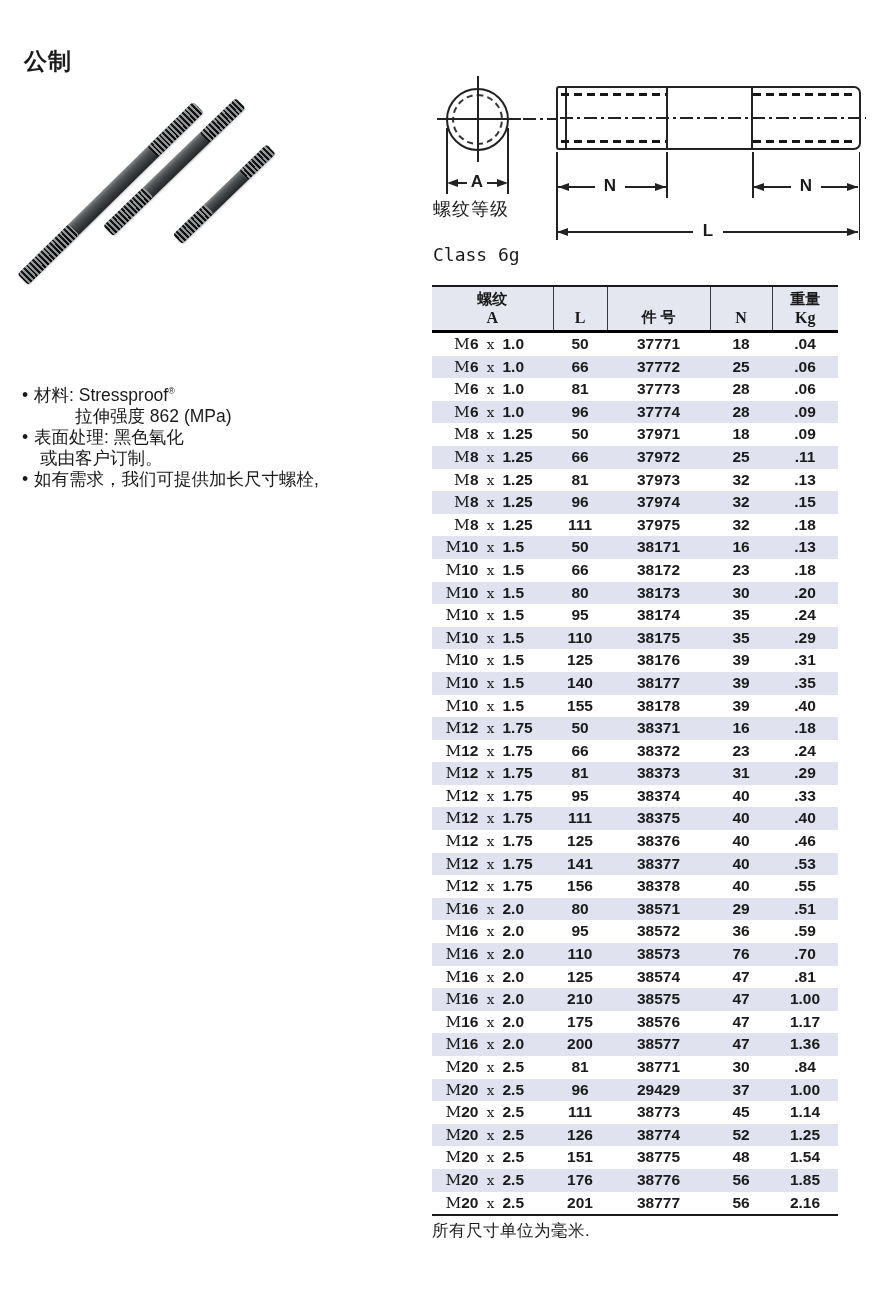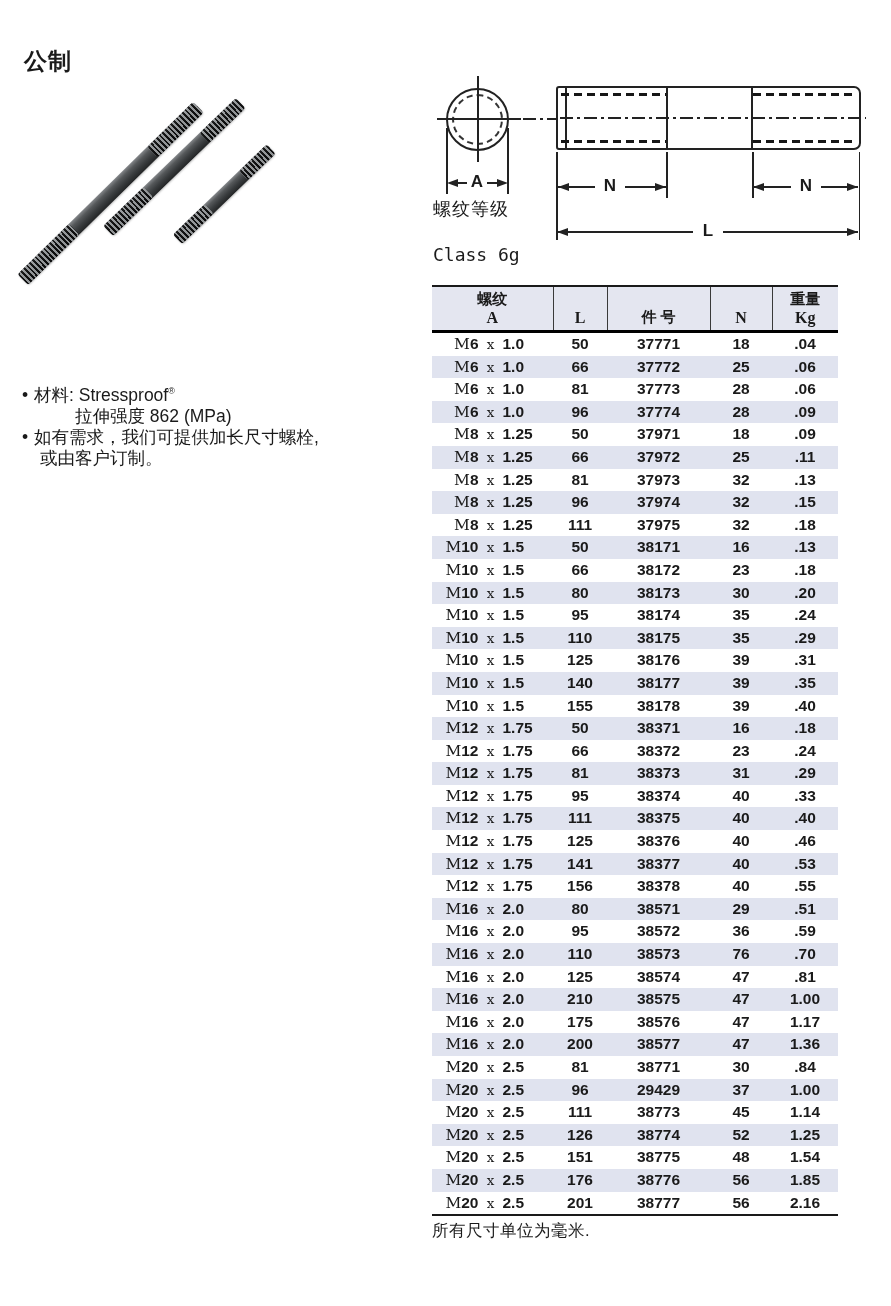--- a/index.html
+++ b/index.html
@@ -134,22 +134,23 @@
 
     <div class="ar l" style="left:557px;top:228px;"></div>
     <div class="ln" style="left:557px;top:231px;width:301px;height:2px;"></div>
     <div class="dimlbl" style="left:693px;top:222px;width:30px;">L</div>
     <div class="ar r" style="left:847px;top:228px;"></div>
   </div>
 
   <div class="abs" id="spec-notes">
       <div class="spec-line" style="padding-left: 0px;"><span class="bullet">•</span><span>材料: Stressproof</span><sup class="reg">®</sup></div>
       <div class="spec-line" style="padding-left: 53px;"><span>拉伸强度 862 (MPa)</span></div>
+      <div class="spec-line" style="padding-left: 0px;"><span class="bullet">•</span><span>表面处理: 黑色氧化</span></div>
+      <div class="spec-line" style="padding-left: 18px;"><span>或由客户订制。</span></div>
       <div class="spec-line" style="padding-left: 0px;"><span class="bullet">•</span><span>如有需求，我们可提供加长尺寸螺栓,</span></div>
-      <div class="spec-line" style="padding-left: 18px;"><span>或由客户订制。</span></div>
     </div>
 
   <div class="abs" id="spec-table-wrap">
     <table>
       <colgroup>
         <col style="width:121px">
           <col style="width:54px">
           <col style="width:103px">
           <col style="width:62px">
           <col style="width:66px">

